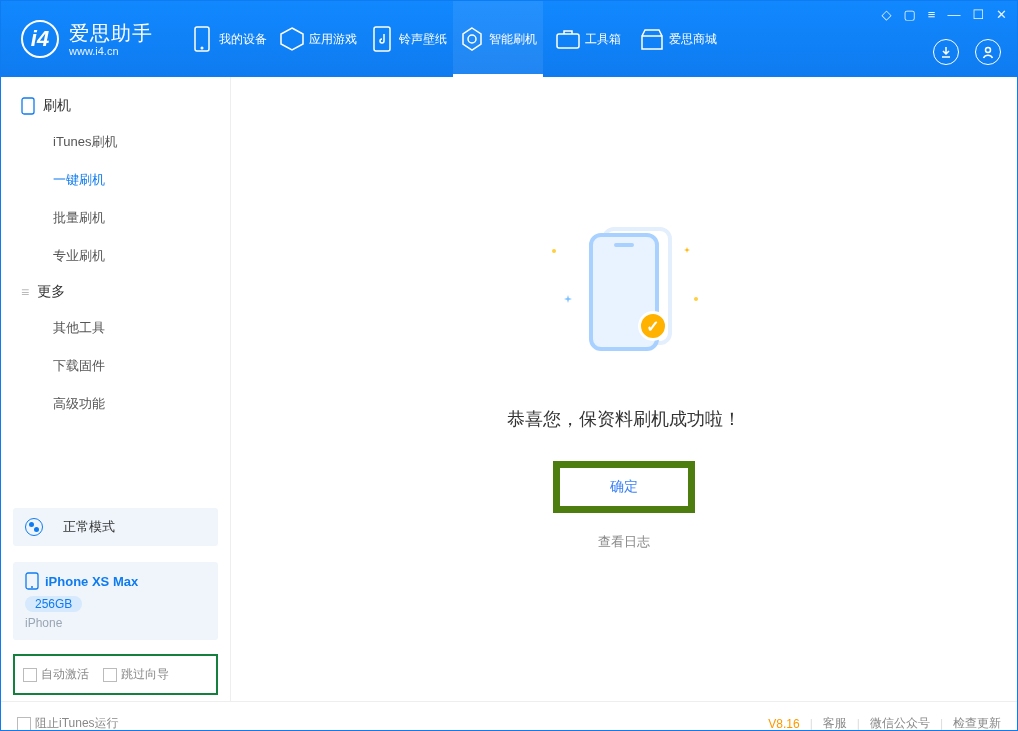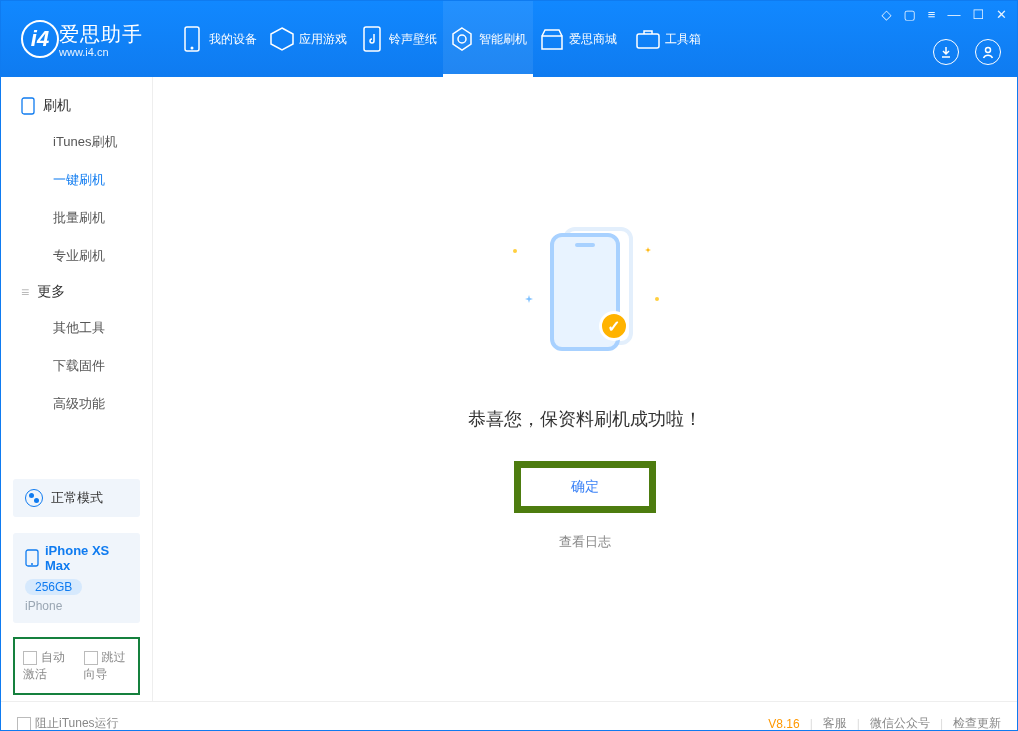--- a/index.html
+++ b/index.html
@@ -1,39 +1,39 @@
 <!DOCTYPE html>
 <html><head>
 <meta charset="utf-8">
 <style>
 * { margin: 0; padding: 0; box-sizing: border-box; font-family: "Microsoft YaHei", sans-serif; }
 body { background: #fff; width: 1018px; height: 731px; overflow: hidden; border: 1px solid #0f7bf0; }
 .header { background: linear-gradient(to bottom, #1188ff, #0f7bf0); height: 76px; display: flex; align-items: center; color: #fff; position: relative; }
-.logo-block { display: flex; align-items: center; padding: 0 20px; }
+.logo-block { display: flex; align-items: flex-start; padding: 0 20px; gap: 10px; }
 .logo-ico { width: 38px; height: 38px; border: 2px solid #fff; border-radius: 50%; display: flex; align-items: center; justify-content: center; font-weight: bold; font-style: italic; font-size: 22px; }
 .logo-text { font-size: 20px; font-weight: 500; letter-spacing: 1px; }
 .logo-sub { font-size: 11px; opacity: .9; display: block; margin-top: -2px; }
 .tabs { display: flex; margin-left: 10px; height: 100%; }
 .tab { width: 90px; display: flex; flex-direction: row; align-items: center; justify-content: center; gap: 4px; cursor: pointer; position: relative; }
 .tab.active { background: rgba(255,255,255,.08); }
 .tab.active::after { content:""; position:absolute; bottom:0; left:0; right:0; height:3px; background:#fff; }
 .tab-ico { width: 26px; height: 26px; display:flex; align-items:center; justify-content:center; }
 .tab-label { font-size: 12px; }
 .win-ctrls { position: absolute; top: 6px; right: 10px; display: flex; gap: 12px; font-size: 13px; }
 .win-btn { cursor: pointer; opacity:.9; }
 .hdr-icons { position: absolute; right: 16px; bottom: 12px; display: flex; gap: 16px; }
 .hdr-circ { width: 26px; height: 26px; border:1.5px solid #fff; border-radius:50%; display:flex; align-items:center; justify-content:center; cursor:pointer; }
 .body { display:flex; height: 624px; }
-.sidebar { width: 152px; border-right: 1px solid #eee; display:flex; flex-direction:column; }
+.sidebar { width: 230px; border-right: 1px solid #eee; display:flex; flex-direction:column; }
 .side-scroll { flex:1; padding-top: 12px; overflow:auto; }
 .side-sec { padding: 8px 20px; color:#333; font-size:14px; display:flex; align-items:center; gap:8px; }
 .side-item { padding: 10px 20px 10px 52px; font-size:13px; color:#555; cursor:pointer; }
 .side-item.active { color:#0f7bf0; }
 .mode-box, .dev-box { background:#f0f5fb; margin: 8px 12px; border-radius:3px; padding: 10px 12px; font-size:13px; color:#333; }
-.mode-box { display:flex; align-items:center; gap:8px; }
+.mode-box { display:flex; align-items:center; gap:20px; }
 .mode-ico { width:18px; height:18px; border:1.5px solid #0f7bf0; border-radius:50%; position:relative; }
 .mode-ico::before, .mode-ico::after { content:""; position:absolute; background:#0f7bf0; border-radius:50%; width:5px; height:5px; }
 .mode-ico::before { top:3px; left:3px; }
 .mode-ico::after { bottom:3px; right:3px; }
 .dev-box { }
 .dev-name { font-weight:600; color:#0f7bf0; display:flex; align-items:center; gap:6px; }
 .dev-name svg { flex-shrink: 0; }
 .dev-badge { display:inline-block; background:#d6e9fd; color:#0f7bf0; border-radius:10px; padding:1px 10px; font-size:12px; margin-top:6px; }
 .dev-type { color:#9aa6b3; font-size:12px; margin-top:4px; }
 .chk-row { border:2px solid #15803d; margin: 6px 12px; padding: 10px 8px; display:flex; gap: 14px; font-size:12px; color:#888; }
@@ -102,34 +102,34 @@
       <div class="tab-ico">
           <svg width="26" height="26" viewBox="0 0 26 26">
             <path d="M13 2 L22 8 v10 L13 24 L4 18 V8 Z" fill="none" stroke="#fff" stroke-width="1.5"></path>
             <circle cx="13" cy="13" r="4" fill="none" stroke="#fff" stroke-width="1.5"></circle>
           </svg>
         </div>
       <span class="tab-label">智能刷机</span>
     </div>
     <div class="tab">
       <div class="tab-ico">
-          <svg width="26" height="24" viewBox="0 0 26 24">
-            <path d="M3 9 h20 v13 h-20 z M3 9 l3-6 h14 l3 6" fill="none" stroke="#fff" stroke-width="1.5"></path>
-          </svg>
-        </div>
-      <span class="tab-label">爱思商城</span>
-    </div>
-    <div class="tab">
-      <div class="tab-ico">
           <svg width="26" height="22" viewBox="0 0 26 22">
             <rect x="2" y="6" width="22" height="14" rx="2" fill="none" stroke="#fff" stroke-width="1.5"></rect>
             <path d="M9 6 V3 h8 v3" fill="none" stroke="#fff" stroke-width="1.5"></path>
           </svg>
         </div>
       <span class="tab-label">工具箱</span>
+    </div>
+    <div class="tab">
+      <div class="tab-ico">
+          <svg width="26" height="24" viewBox="0 0 26 24">
+            <path d="M3 9 h20 v13 h-20 z M3 9 l3-6 h14 l3 6" fill="none" stroke="#fff" stroke-width="1.5"></path>
+          </svg>
+        </div>
+      <span class="tab-label">爱思商城</span>
     </div>
   </div>
   <div class="win-ctrls">
     <span class="win-btn">◇</span>
     <span class="win-btn">▢</span>
     <span class="win-btn">≡</span>
     <span class="win-btn">—</span>
     <span class="win-btn">☐</span>
     <span class="win-btn">✕</span>
   </div>

